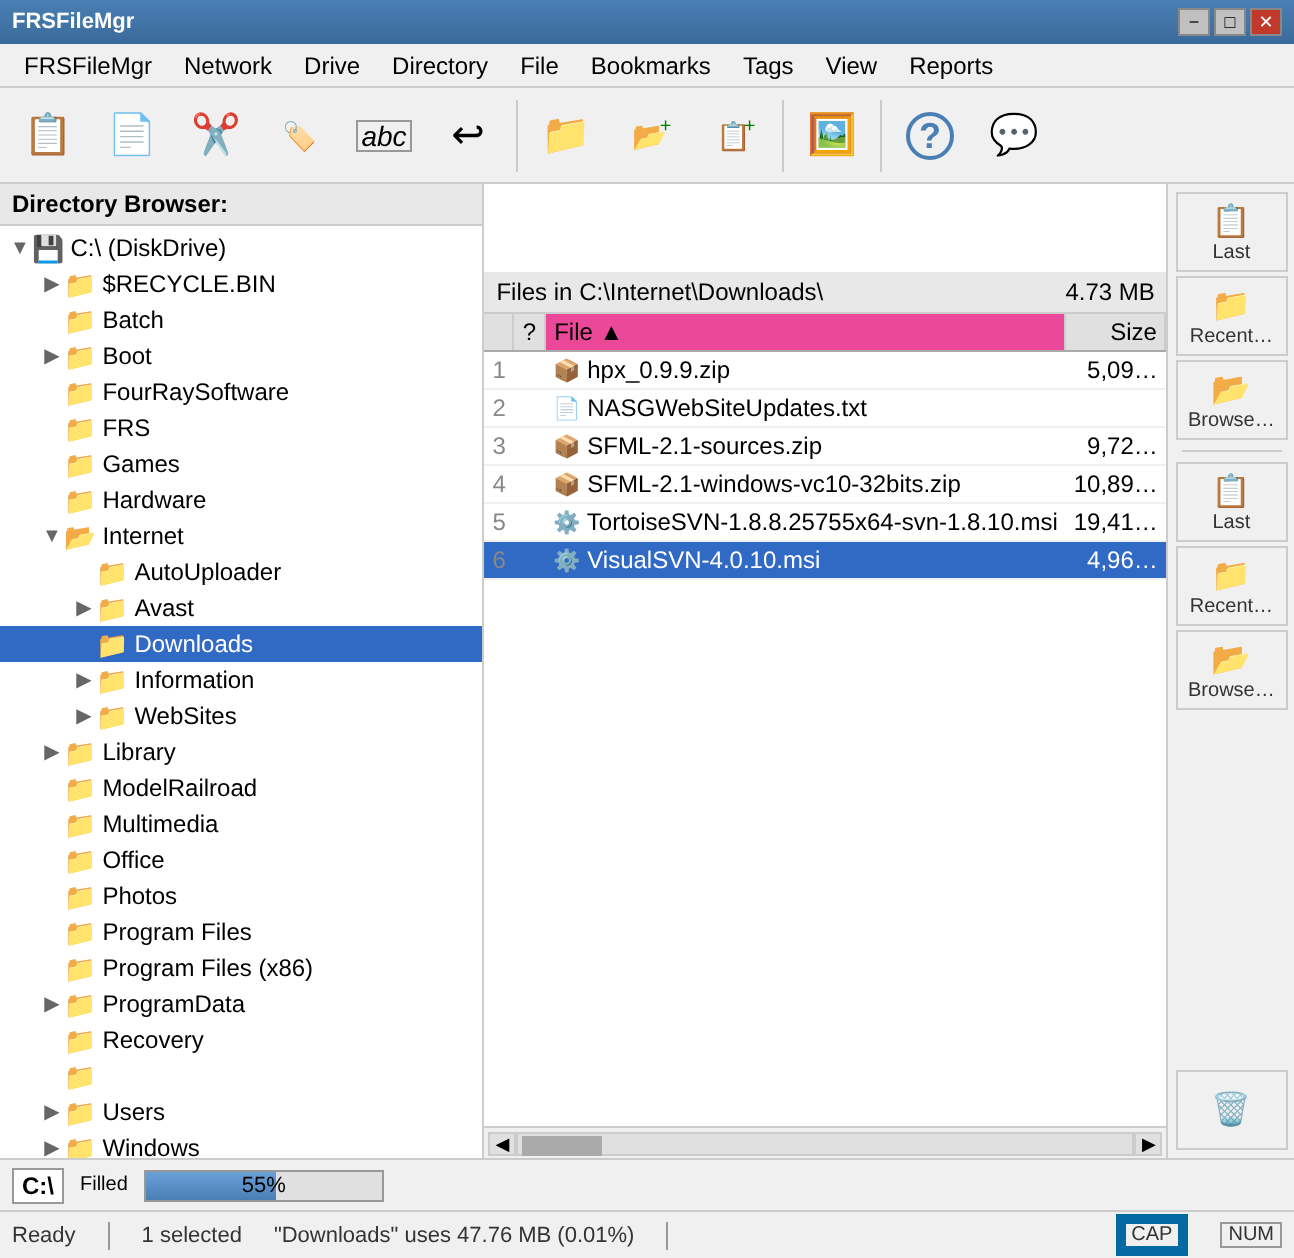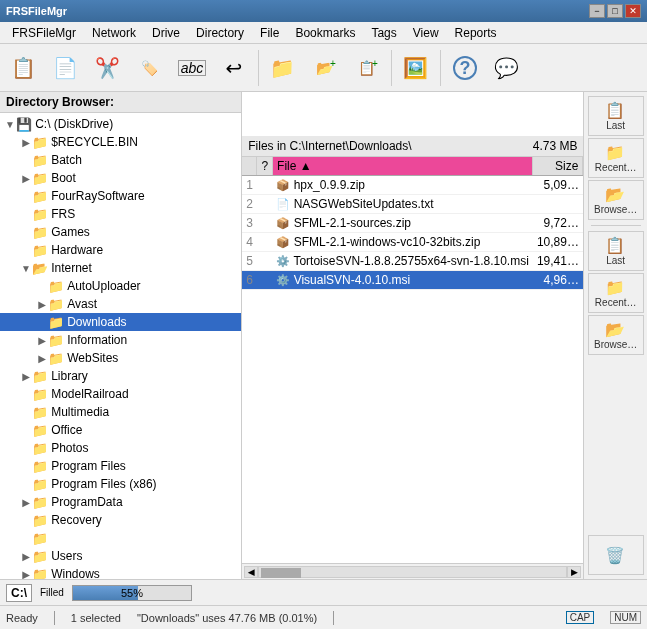--- a/index.html
+++ b/index.html
@@ -621,15 +621,15 @@
   </div>
 </div>
 
 <div id="status-bar">
   <span>Ready</span>
   <div class="status-sep"></div>
   <span>1 selected</span>
   <span>"Downloads" uses 47.76 MB (0.01%)</span>
   <div class="status-sep"></div>
   <div style="flex:1;"></div>
-  <span style="border:1px solid #0369a1;padding:0 3px;font-size:10px;">CAP</span>
+  <span style="border:5px solid #0369a1;padding:0 3px;font-size:10px;">CAP</span>
   <span style="border:1px solid #999;padding:0 3px;font-size:10px;">NUM</span>
 </div>
 
 </body></html>

